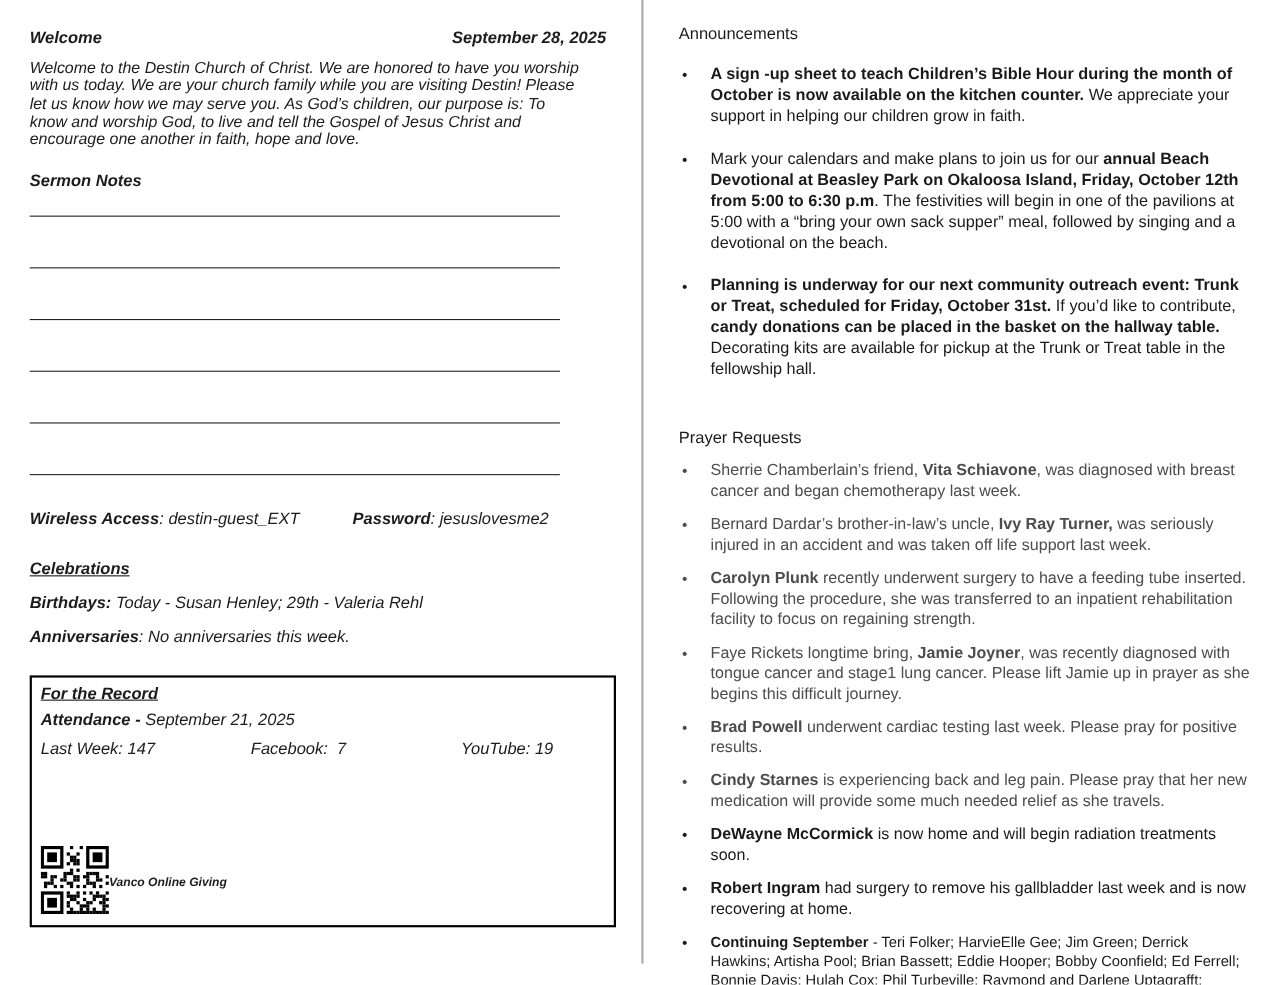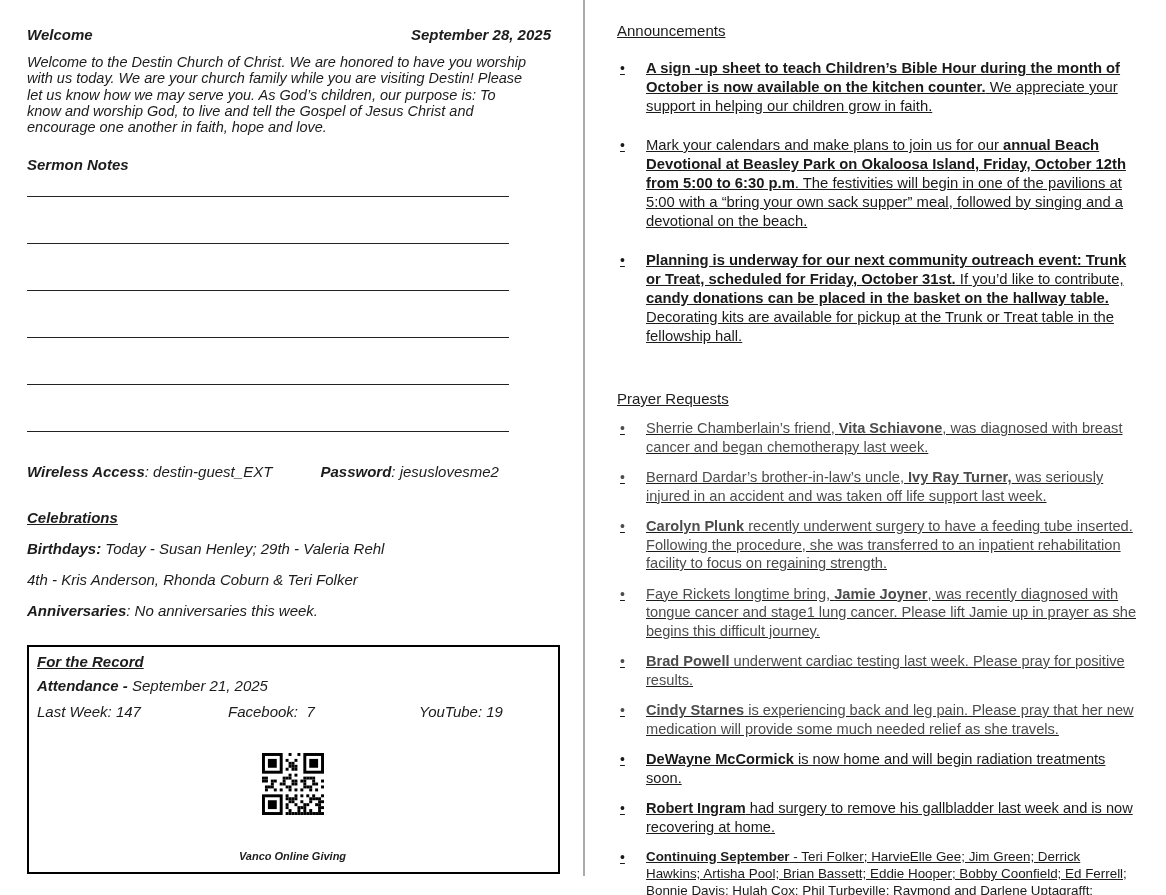--- a/index.html
+++ b/index.html
@@ -31,28 +31,28 @@
   .celebrations{margin-top:29px;font-size:15px;}
   .cel-line{margin-top:14px;}
   .record-box{margin-top:26px;width:533px;height:229px;border:2px solid #000;
     box-sizing:border-box;padding:6px 10px 6px 8px;display:flex;flex-direction:column;
     font-size:15px;}
   .rb-att{margin-top:7px;}
   .stats-row{display:flex;margin-top:9px;}
   .stats-row .cell{width:191px;}
   .stats-row .cell:last-child{width:auto;}
   .spacer{flex:1;}
-  .qr-wrap{display:flex;flex-direction:column;align-items:center;margin-bottom:4px;gap:32px;}
+  .qr-wrap{display:flex;align-items:center;margin-bottom:4px;}
   .qr-caption{font-size:11px;font-weight:bold;margin-top:3px;}
 
   
   .divider{width:2px;height:876px;background:var(--divider);flex:none;}
 
   
-  .col-right{flex:1;box-sizing:border-box;padding:14px 28px 0 30px;text-decoration:underline;}
+  .col-right{flex:1;box-sizing:border-box;padding:14px 28px 0 30px;}
   .rp-title{font-size:15px;margin:8px 0 0 2px;color:var(--text);}
   .rp-title.prayer{margin-top:44px;}
   .list{margin:0;}
   .li-row{display:flex;margin-top:20px;font-size:14.8px;line-height:19px;color:#1a1a1a;}
   .li-row .marker{width:26px;flex:none;padding-left:5px;font-size:14px;}
   .li-row .txt{flex:1;}
   .prayers .li-row{margin-top:12px;font-size:14.6px;line-height:18.5px;}
   .prayers .li-row.gray{color:var(--muted);}
   .prayers .li-row.small .txt{font-size:13.4px;line-height:17px;}
 </style>
@@ -83,21 +83,20 @@
     <div class="wifi">
       <span class="b">Wireless Access</span><span>: destin-guest_EXT</span>
       <span class="b pw">Password</span><span>: jesuslovesme2</span>
     </div>
 
     <div class="celebrations">
       <div class="b u">Celebrations</div>
       <div class="cel-line">
         <span class="b">Birthdays:</span><span>  Today - Susan Henley; 29th - Valeria Rehl</span>
       </div>
-      <div class="cel-line">4th - Kris Anderson, Rhonda Coburn &amp; Teri Folker</div>
       <div class="cel-line">
         <span class="b">Anniversaries</span><span>: No anniversaries this week.</span>
       </div>
     </div>
 
     <div class="record-box">
       <div class="b u">For the Record</div>
       <div class="rb-att">
         <span class="b">Attendance -</span><span> September 21, 2025</span>
       </div>

